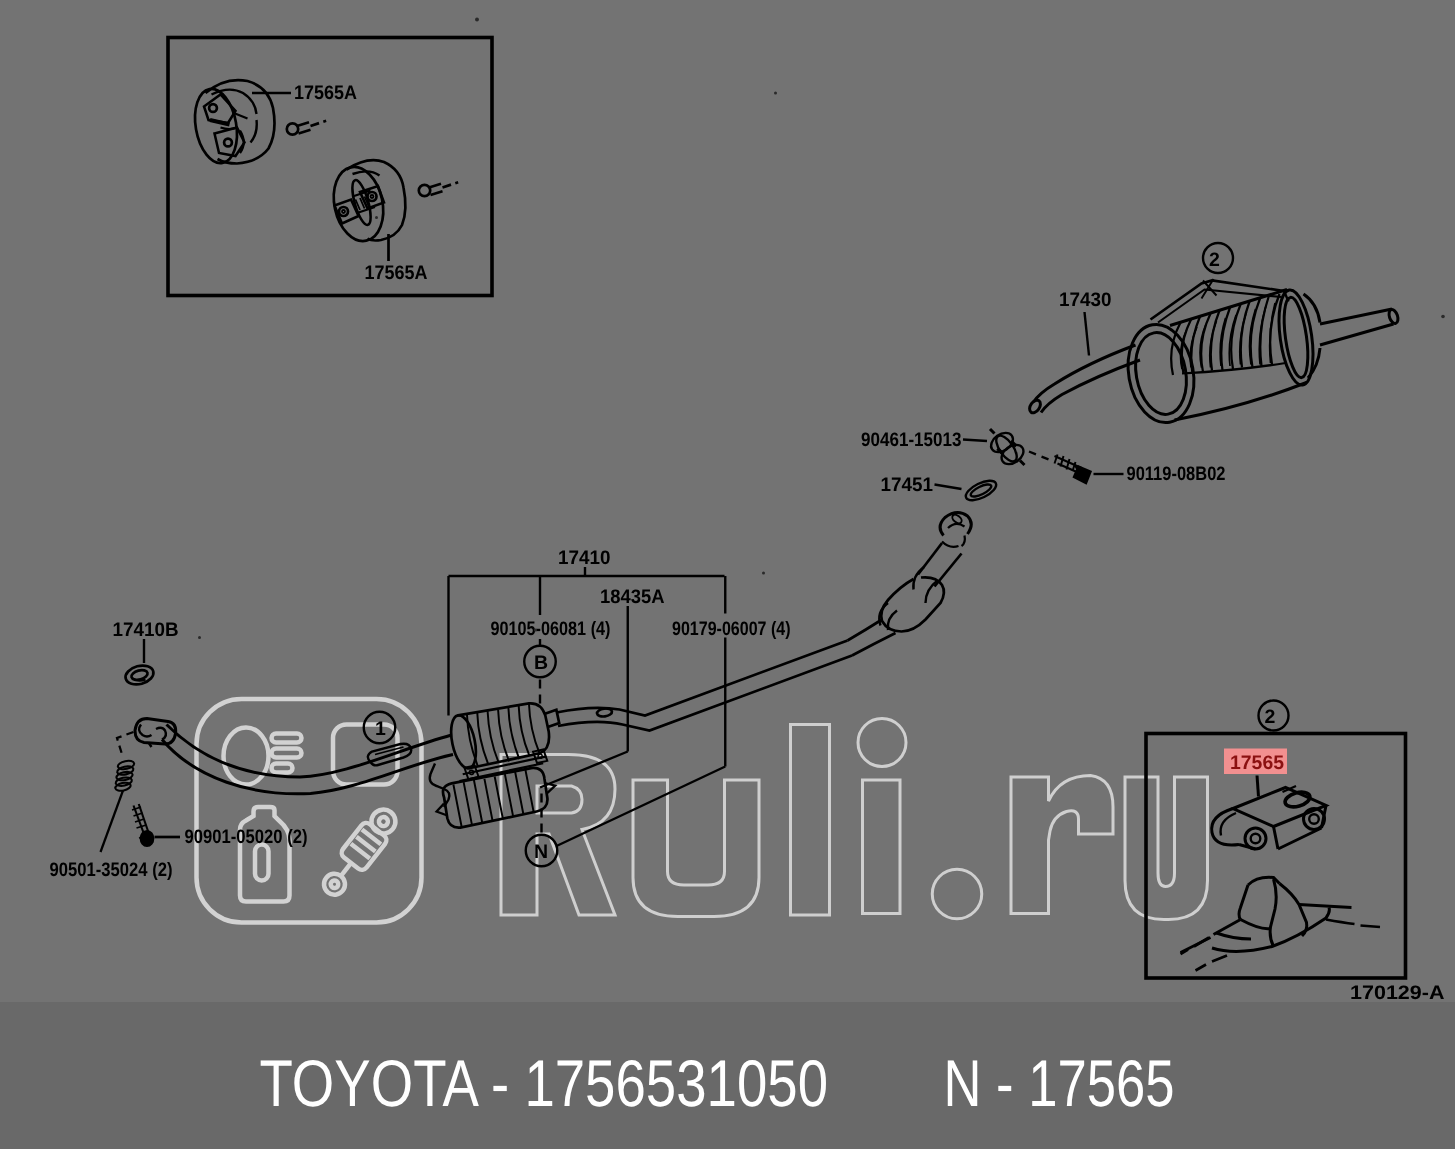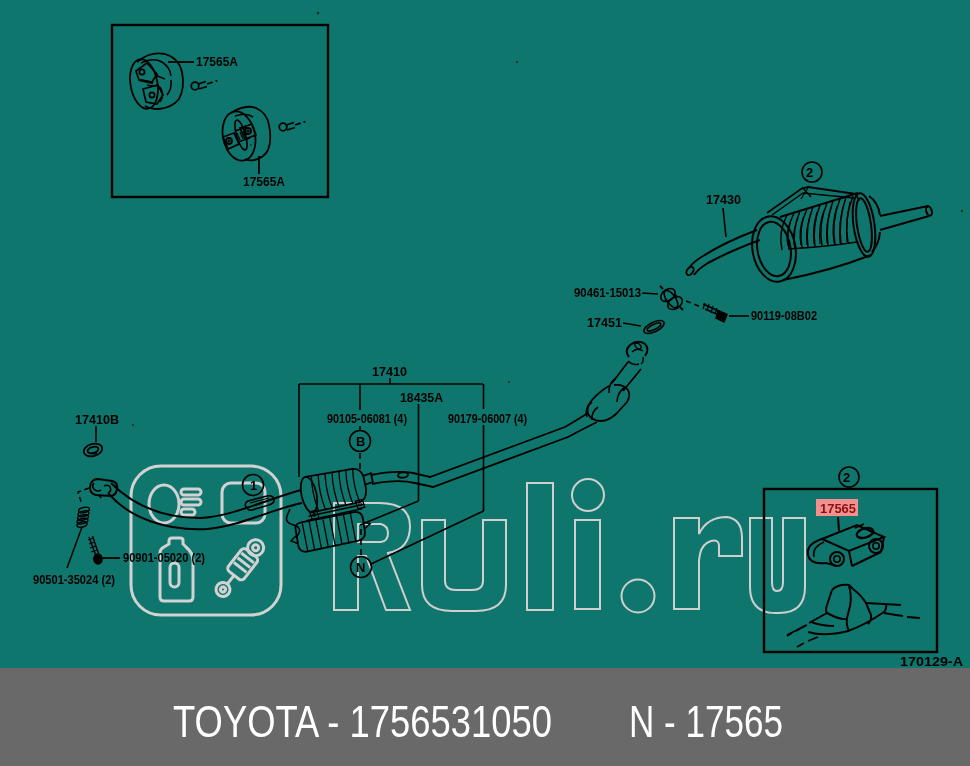--- a/index.html
+++ b/index.html
@@ -1,16 +1,16 @@
 <!DOCTYPE html>
 <html><head>
 <meta charset="utf-8">
 <style>
   html,body{margin:0;padding:0;background:#fff;}
-  #page{position:relative;width:970px;height:766px;overflow:hidden;background:#0f766e;
+  #page{position:relative;width:970px;height:766px;overflow:hidden;background:#737373;
         font-family:"Liberation Sans",sans-serif;}
   svg{position:absolute;left:0;top:0;}
 </style>
 </head>
 <body>
 <div id="page">
 <svg width="970" height="766" viewBox="0 0 970 766">
 <defs></defs>
 
 <g id="wm" fill="none" stroke="#d2d2d2" stroke-width="3">

